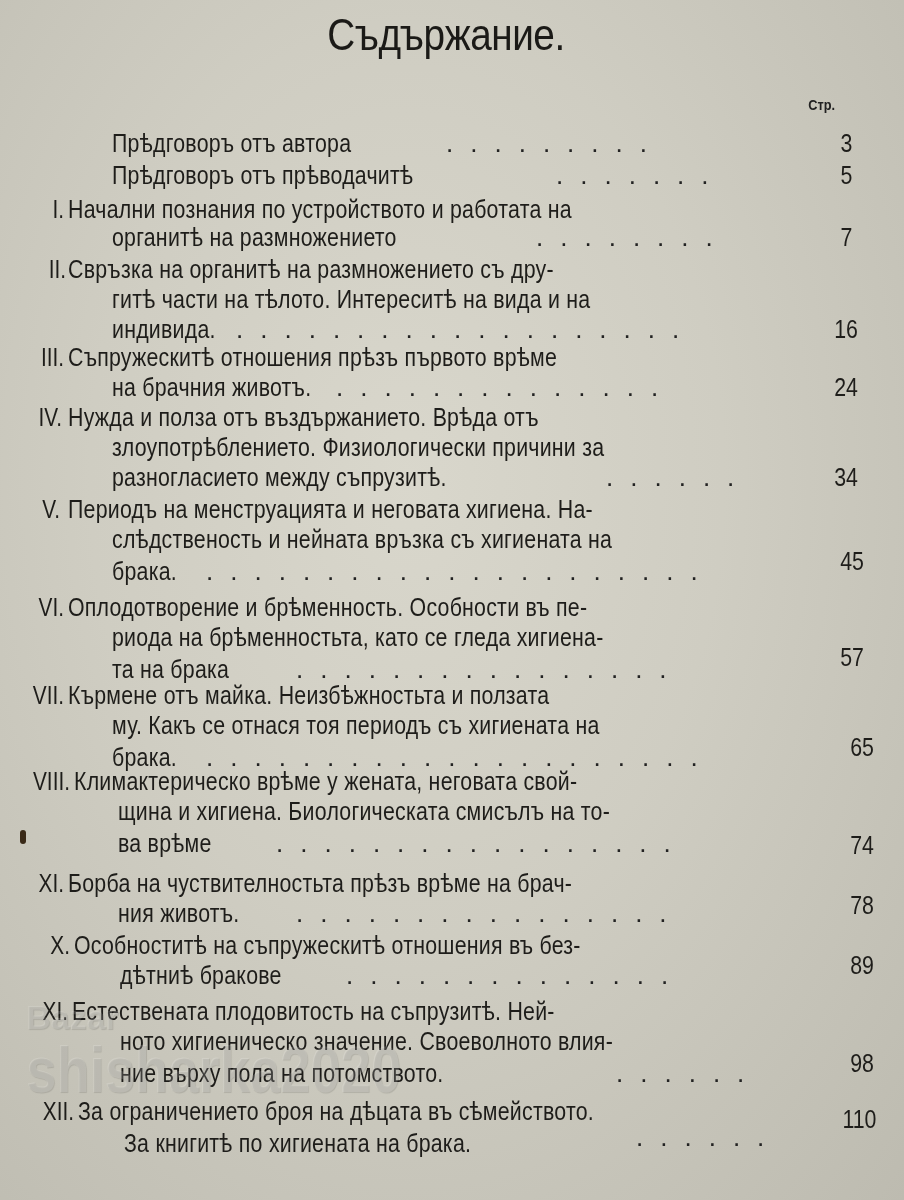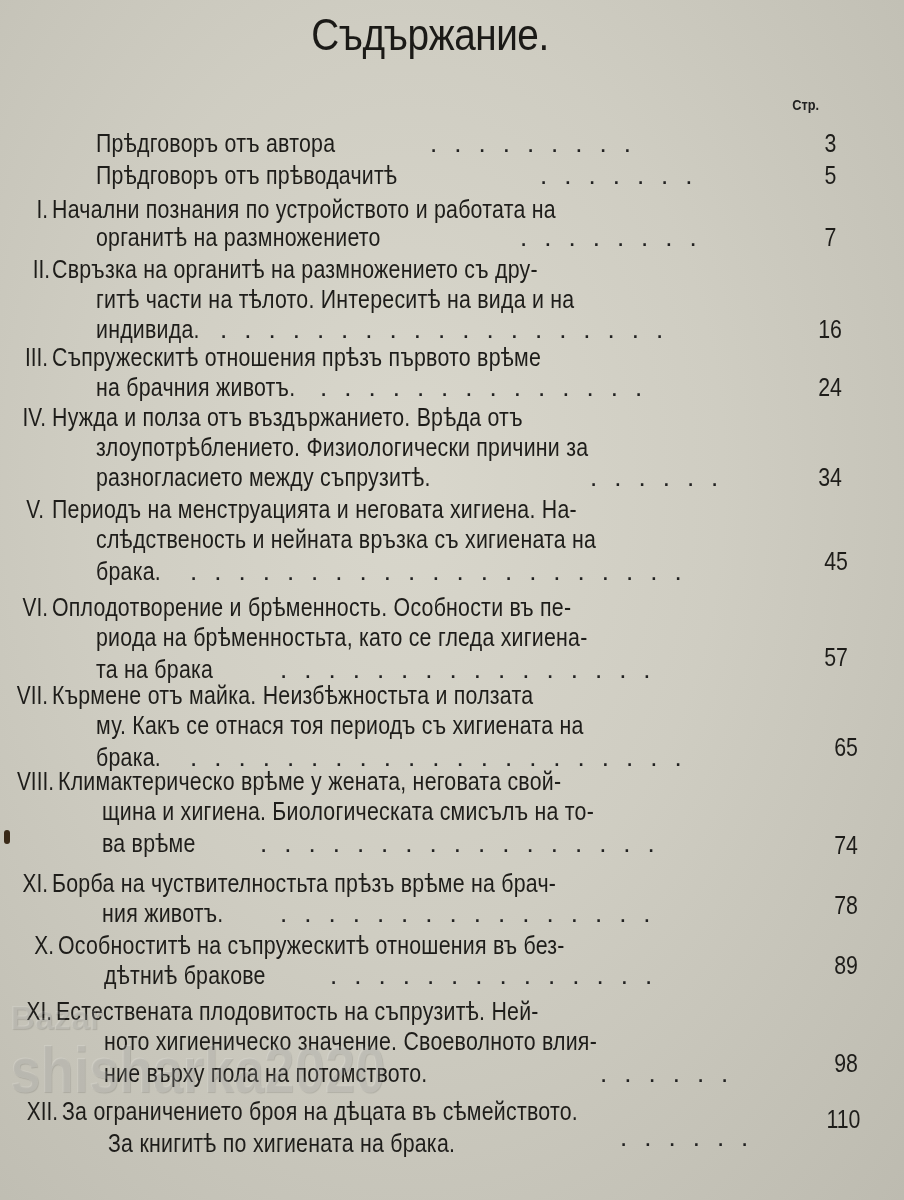--- a/index.html
+++ b/index.html
@@ -10,21 +10,21 @@
     width: 904px;
     height: 1200px;
     overflow: hidden;
     position: relative;
     background: radial-gradient(ellipse at 45% 40%, #d9d7cc 0%, #cfcdc2 45%, #bdbbb0 100%);
     font-family: "Liberation Sans Narrow", "Liberation Sans", sans-serif;
     color: #1e1d1a;
   }
   .page {
     position: absolute;
-    left: 0; top: 0;
+    left: 16px; top: 0;
     width: 860px; height: 1200px;
   }
   .title {
     position: absolute;
     left: 0; right: 0;
     top: 10px;
     text-align: center;
     font-family: "Liberation Sans", sans-serif;
     font-size: 44px;
     letter-spacing: -0.5px;

